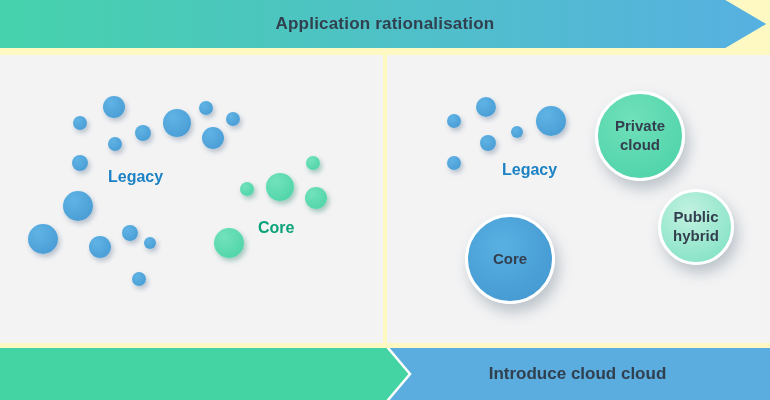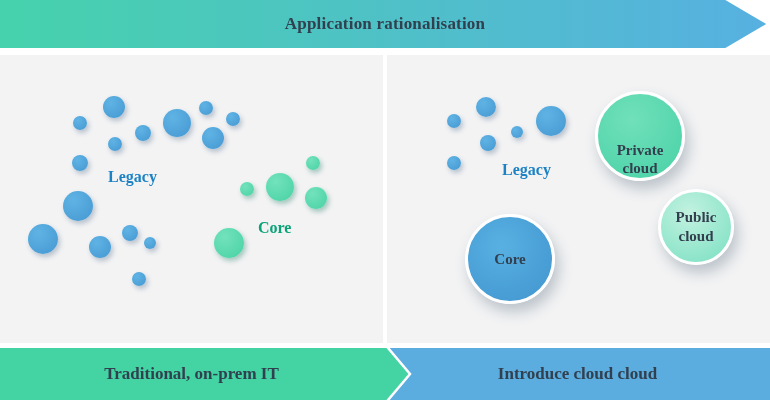--- a/index.html
+++ b/index.html
@@ -1,17 +1,17 @@
 <!DOCTYPE html>
 <html style="--banner-grad-start: #46d2ac; --banner-grad-end: #57b0e1; --dark-text: #31404f; --circle-text: #333f4e; --legacy-text: #1d82c4; --saas-text: #0aa278;"><head>
 <meta charset="utf-8">
 <style>
   html,body{margin:0;padding:0;}
   body{font-family:"Liberation Sans",sans-serif;background:#e9e9e9;}
-  .stage{position:relative;width:770px;height:400px;background:#ffffff;overflow:hidden;font-family:Liberation Serif, serif;}
+  .stage{position:relative;width:770px;height:400px;background:#fef9c3;overflow:hidden;}
 
   
   .top-banner{
     position:absolute;left:0;top:0;width:770px;height:48px;
     background:linear-gradient(90deg,var(--banner-grad-start),var(--banner-grad-end));
     clip-path:polygon(0 0,94.2% 0,99.5% 50%,94.2% 100%,0 100%);
     display:flex;align-items:center;justify-content:center;
   }
   .top-banner span{font-size:17px;font-weight:700;color:var(--dark-text);letter-spacing:.2px;}
 
@@ -39,21 +39,21 @@
 
   
   .big-circle{
     position:absolute;border-radius:50%;border:3px solid #fff;
     display:flex;align-items:center;justify-content:center;text-align:center;
     box-shadow:4px 8px 14px rgba(60,85,105,.30);
     color:var(--circle-text);font-size:15px;font-weight:700;line-height:1.25;
   }
   .big-circle span{display:block;max-width:72px;}
   .core-circle{background:radial-gradient(circle at 40% 35%, #58b0e2, #4095ce);}
-  .private-circle{background:radial-gradient(circle at 40% 30%, #70e0ba, #49d1a6);align-items:flex-end;}
+  .private-circle{background:radial-gradient(circle at 40% 30%, #70e0ba, #49d1a6);}
   .public-circle{background:radial-gradient(circle at 40% 30%, #c2f2e0, #79dfc1);}
 
   
   .bottom-banner-svg{position:absolute;left:0;top:348px;width:770px;height:52px;display:block;}
   .bottom-text{
     position:absolute;top:348px;height:52px;display:flex;align-items:center;justify-content:center;
     font-size:17px;font-weight:700;color:var(--dark-text);pointer-events:none;
   }
   .bottom-text.left{left:0;width:383px;}
   .bottom-text.right{left:385px;width:385px;}
@@ -103,23 +103,22 @@
   <div class="scatter-label saas-label">Core</div>
   <div class="scatter-label legacy-right">Legacy</div>
 
   <div class="big-circle core-circle" id="core-circle" style="left: 465px; top: 214px; height: 84px; width: 84px;">
     <span>Core</span>
   </div>
   <div class="big-circle private-circle" id="private-circle" style="left: 595px; top: 91px; height: 84px; width: 84px;">
     <span>Private cloud</span>
   </div>
   <div class="big-circle public-circle" id="public-circle" style="left: 658px; top: 189px; height: 70px; width: 70px;">
-    <span>Public cloud</span>
+    <span>Public hybrid</span>
   </div>
 
   <svg class="bottom-banner-svg" viewBox="0 0 770 52" preserveAspectRatio="none">
     <rect id="bottom-blue-rect" x="378" y="0" width="392" height="52" fill="#5bacdf"></rect>
     <polygon id="bottom-green-arrow" points="-6,-6 383,-6 410,26 383,58 -6,58" stroke="#ffffff" stroke-width="2.5" fill="#44d4a4"></polygon>
   </svg>
-  <div class="bottom-text left">Traditional, on-prem IT</div>
   <div class="bottom-text right">Introduce cloud cloud</div>
 
 </div>
 
 </body></html>

